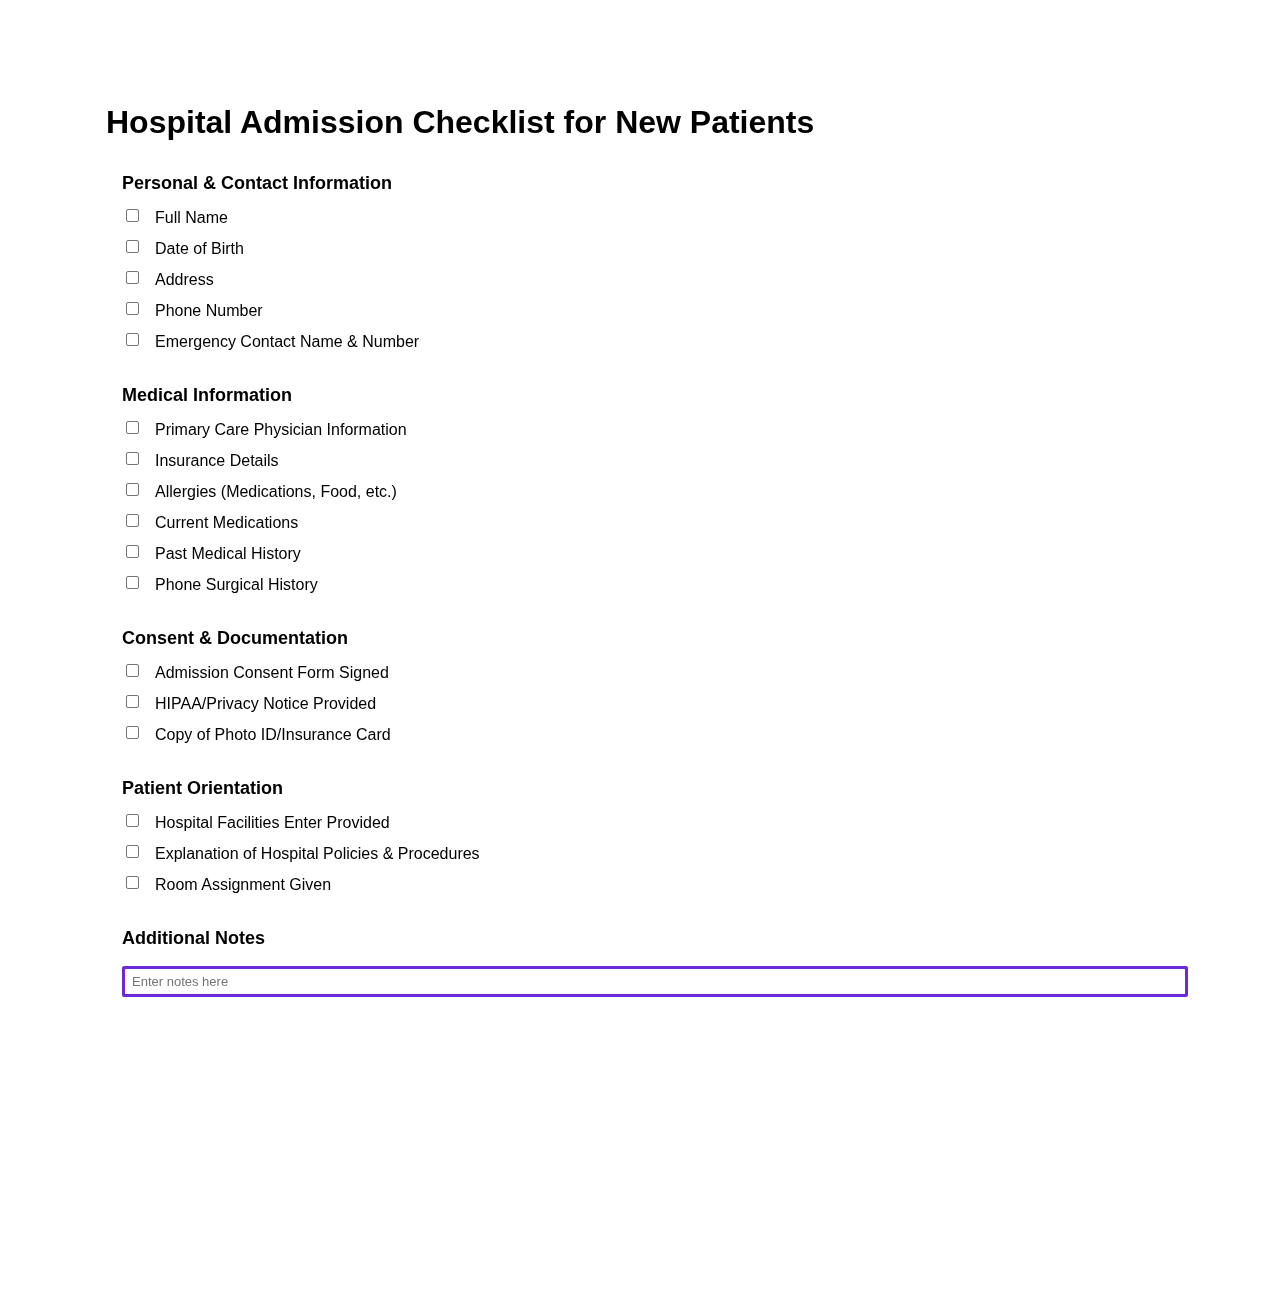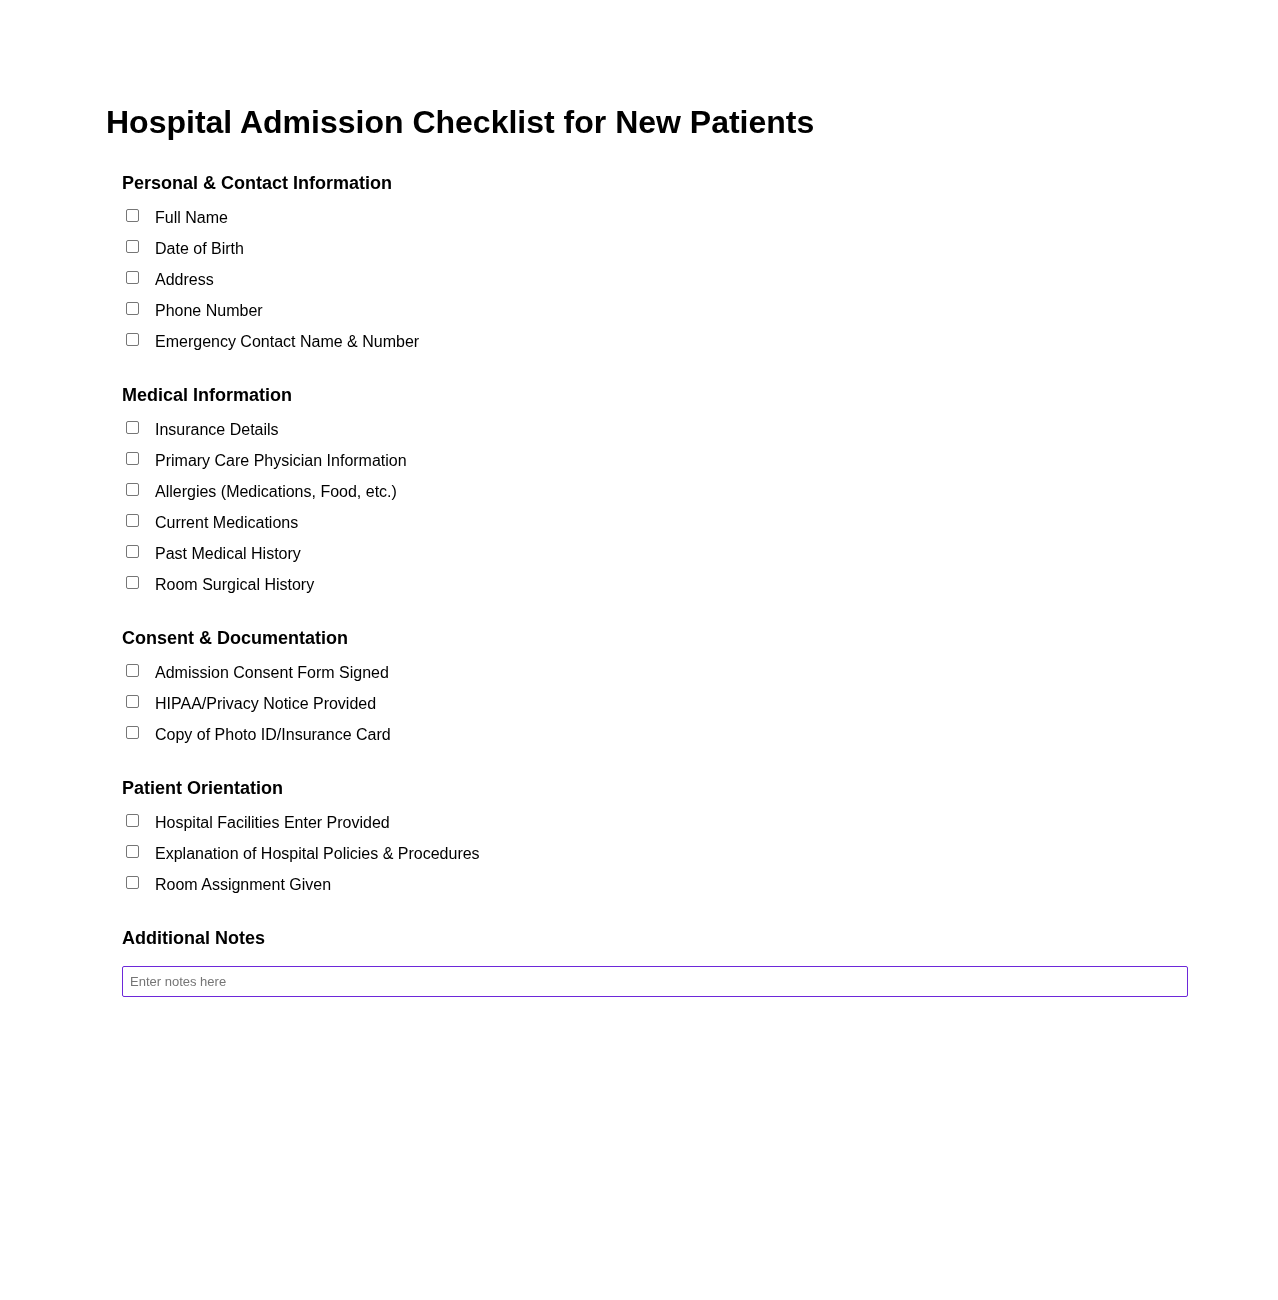--- a/index.html
+++ b/index.html
@@ -25,21 +25,21 @@
   }
   .item input[type=checkbox] {
     width: 13px; height: 13px; margin: 0 16px 0 4px;
     appearance: none; -webkit-appearance: none;
     border: 1px solid #767676; border-radius: 2px; background: #fff;
     box-sizing: border-box;
   }
   .notes-input {
     display: block; margin-top: 17px;
     width: 1066px; height: 31px; box-sizing: border-box;
-    border: 1px solid #6d28d9; border-radius: 2px;
+    border: 3px solid #6d28d9; border-radius: 2px;
     padding: 0 7px;
     font-family: "Liberation Sans", sans-serif; font-size: 13px; color: #000;
   }
   .notes-input::placeholder { color: #757575; }
 </style>
 </head>
 <body>
 
 <div class="container">
   <h1>Hospital Admission Checklist for New Patients</h1>
@@ -68,41 +68,41 @@
           <span>Emergency Contact Name &amp; Number</span>
         </label>
     </div>
   </div>
 
   <div class="section" style="top:385px">
     <h2>Medical Information</h2>
     <div class="items">
       <label class="item">
           <input type="checkbox" style="">
-          <span>Insurance Details</span>
+          <span>Primary Care Physician Information</span>
         </label>
       <label class="item">
           <input type="checkbox" style="">
-          <span>Primary Care Physician Information</span>
+          <span>Insurance Details</span>
         </label>
       <label class="item">
           <input type="checkbox" style="">
           <span>Allergies (Medications, Food, etc.)</span>
         </label>
       <label class="item">
           <input type="checkbox" style="">
           <span>Current Medications</span>
         </label>
       <label class="item">
           <input type="checkbox" style="">
           <span>Past Medical History</span>
         </label>
       <label class="item">
           <input type="checkbox" style="">
-          <span>Room Surgical History</span>
+          <span>Phone Surgical History</span>
         </label>
     </div>
   </div>
 
   <div class="section" style="top:628px">
     <h2>Consent &amp; Documentation</h2>
     <div class="items">
       <label class="item">
           <input type="checkbox" style="">
           <span>Admission Consent Form Signed</span>

